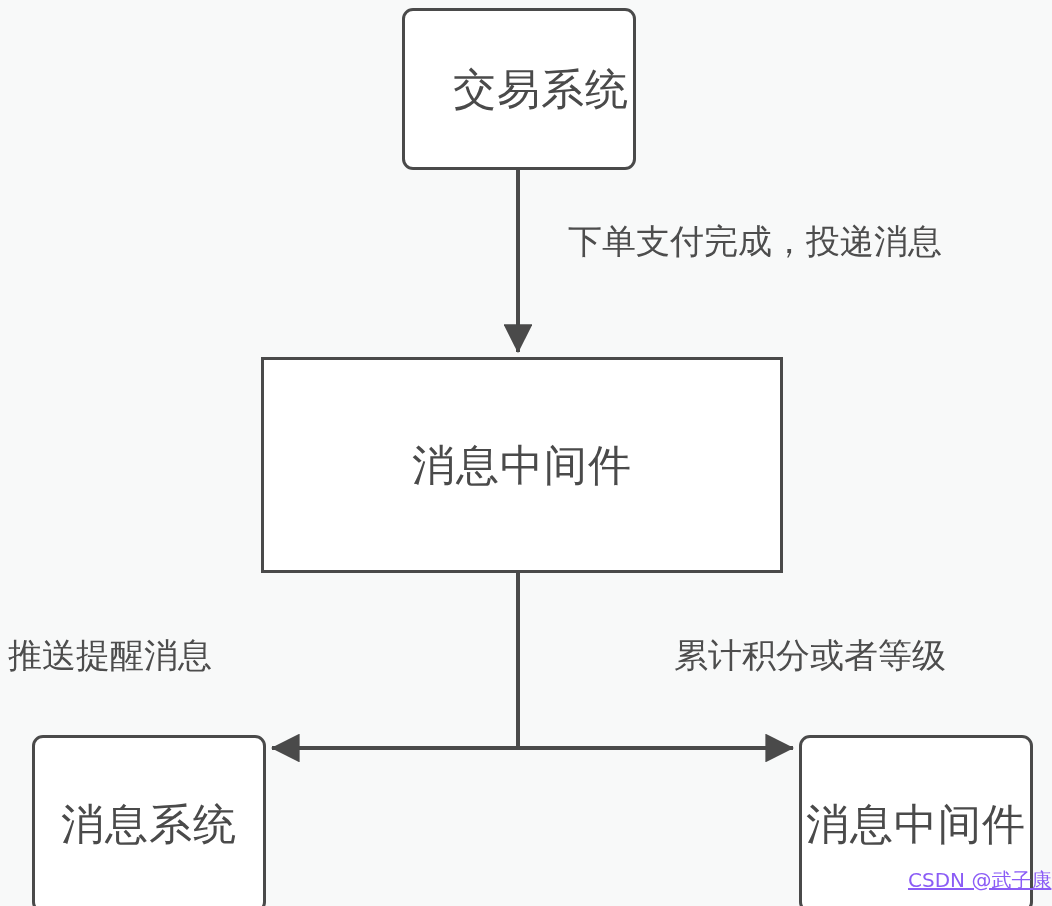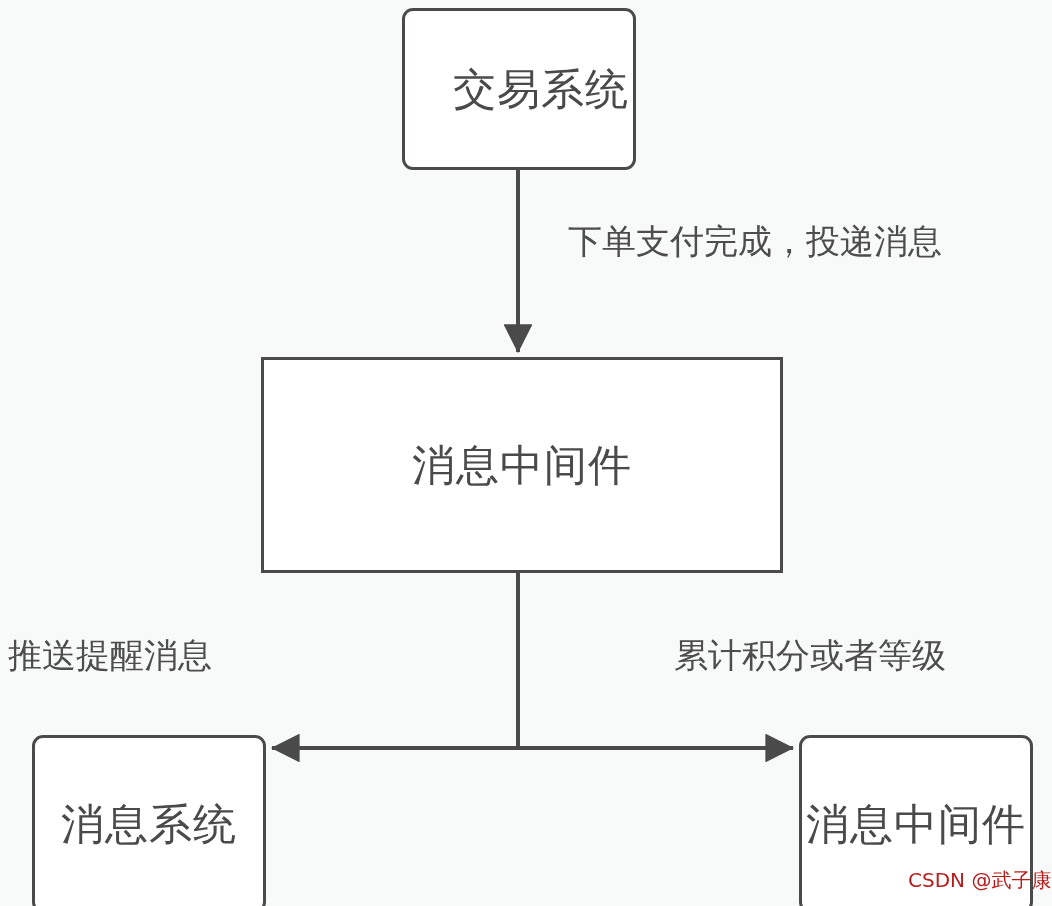--- a/index.html
+++ b/index.html
@@ -61,23 +61,24 @@
   #label-deliver  { left: 568px; top: 224px; text-align: center; }
   #label-push     { left: 8px;   top: 638px; }
   #label-points   { left: 674px; top: 638px; }
 
   
   #watermark {
     position: absolute;
     left: 908px;
     top: 867px;
     font-size: 20px;
-    color: #b91c1c;
+    color: #8b5cf6;
     white-space: nowrap;
     user-select: none;
+    text-decoration: underline;
   }
 </style>
 </head>
 <body>
 
 <div id="canvas">
 
   <svg id="edges" viewBox="0 0 1052 906" xmlns="http://www.w3.org/2000/svg">
     <defs>
       <marker id="arrowhead" viewBox="0 0 10 10" refX="9.6" refY="5" markerWidth="7.2" markerHeight="7.2" orient="auto-start-reverse">

